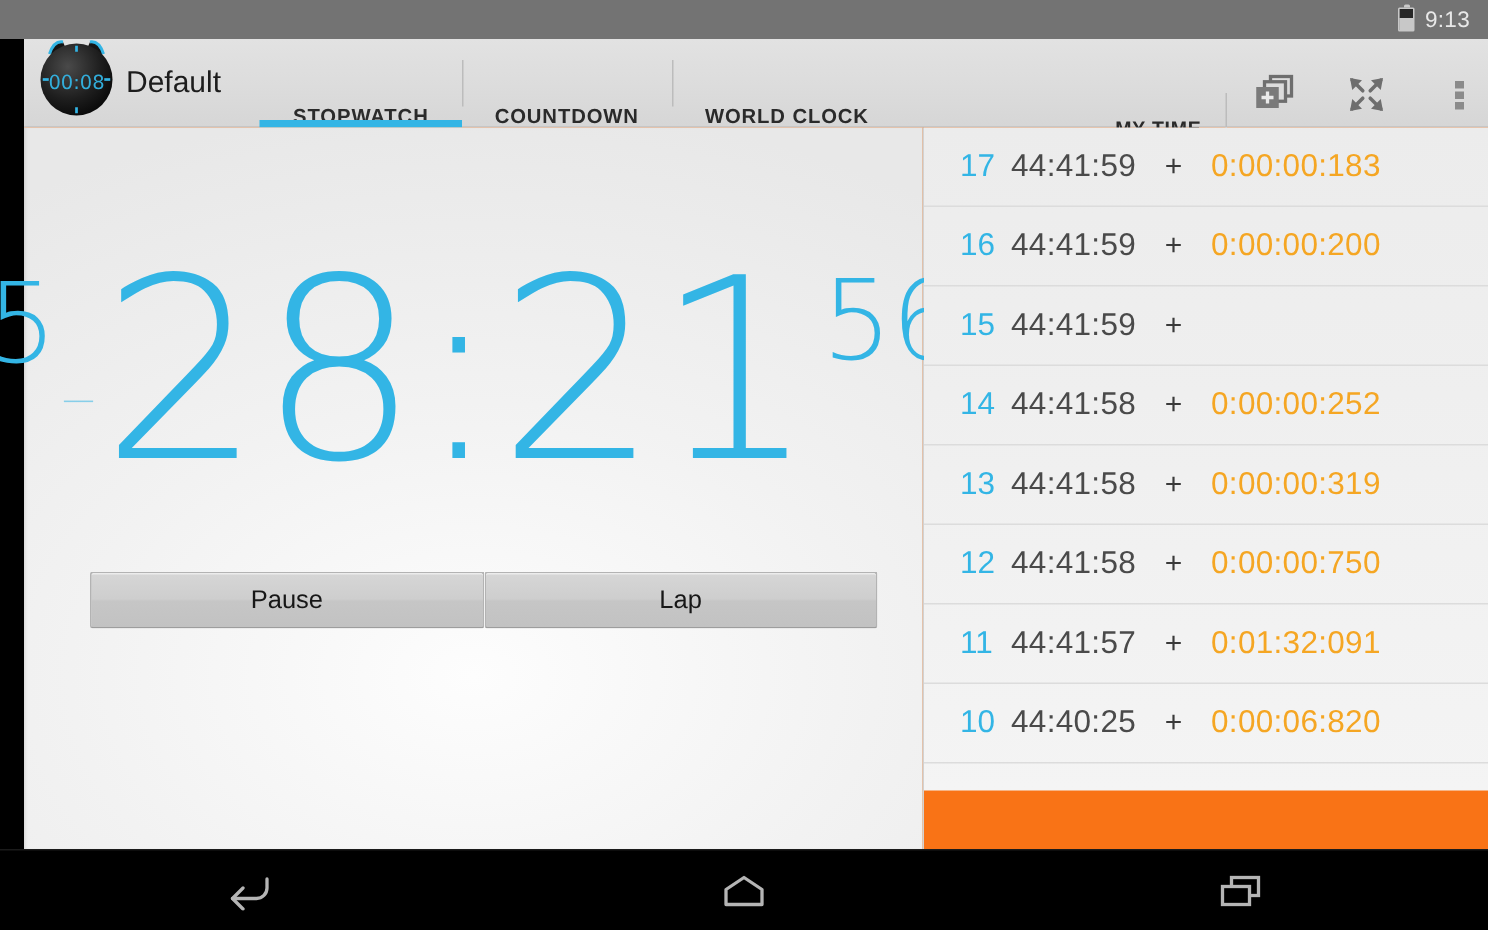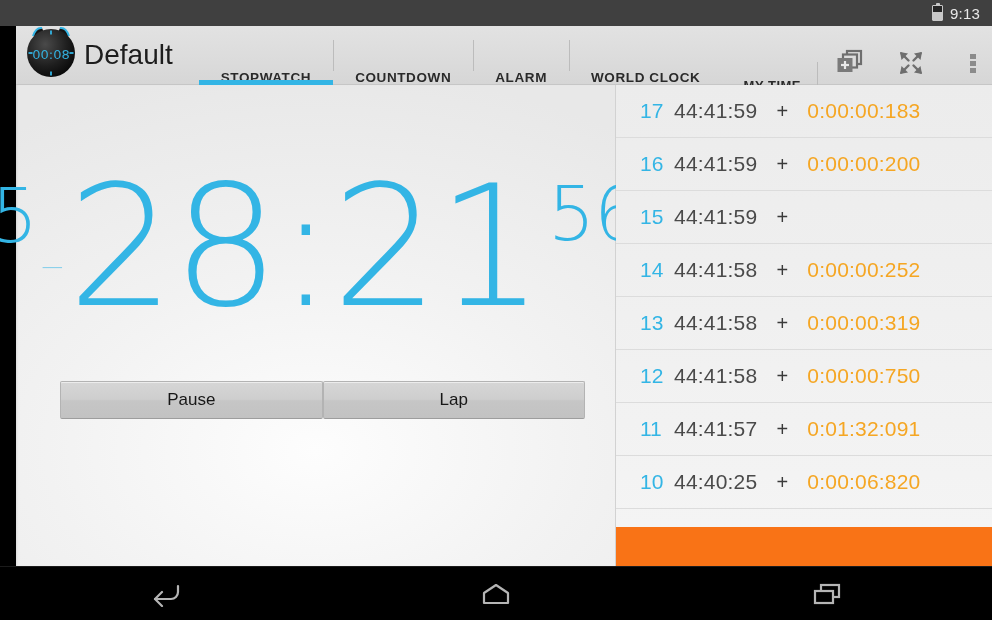--- a/index.html
+++ b/index.html
@@ -12,21 +12,21 @@
   #screen {
     position: relative;
     width: 992px; height: 620px;
     background: #000;
   }
 
   
   #status-bar {
     position: absolute; top: 0; left: 0;
     width: 992px; height: 26px;
-    background: #404040;
+    background: #737373;
     display: flex; align-items: center; justify-content: flex-end;
   }
   #status-right { display: flex; align-items: center; gap: 7px; padding-right: 12px; }
   .battery-icon {
     position: relative;
     width: 11px; height: 16px;
     border: 1.5px solid #c8c8c8;
     border-radius: 1px;
     background: linear-gradient(to top, #c8c8c8 0%, #c8c8c8 55%, #262626 55%, #262626 100%);
   }
@@ -55,21 +55,21 @@
     background: linear-gradient(to bottom, #e2e2e2 0%, #dcdcdc 55%, #d6d6d6 100%);
     display: flex; align-items: center;
     border-bottom: 1px solid #c6c6c6;
   }
   #app-icon-wrap {
     position: absolute; left: 4px; top: -6px;
     width: 62px; height: 62px;
   }
   #app-title {
     margin-left: 68px;
-    font-size: 28px;
+    font-size: 20px;
     color: #1d1d1d;
     font-weight: 400;
     white-space: nowrap;
   }
   #tabs {
     display: flex; align-items: stretch;
     height: 59px;
     margin-left: 26px;
   }
   .tab {
@@ -295,23 +295,20 @@
       <div id="app-title">Default</div>
 
       <div id="tabs">
         <div class="tab active">
           <span>STOPWATCH</span>
         </div>
         <div class="tab">
           <span>COUNTDOWN</span>
         </div>
         <div class="tab">
-          <span>ALARM</span>
-        </div>
-        <div class="tab">
           <span>WORLD CLOCK</span>
         </div>
       </div>
 
       <div id="action-right">
         <div id="my-time">MY TIME</div>
         <div class="sep"></div>
 
         <div class="act-btn">
           <span>

